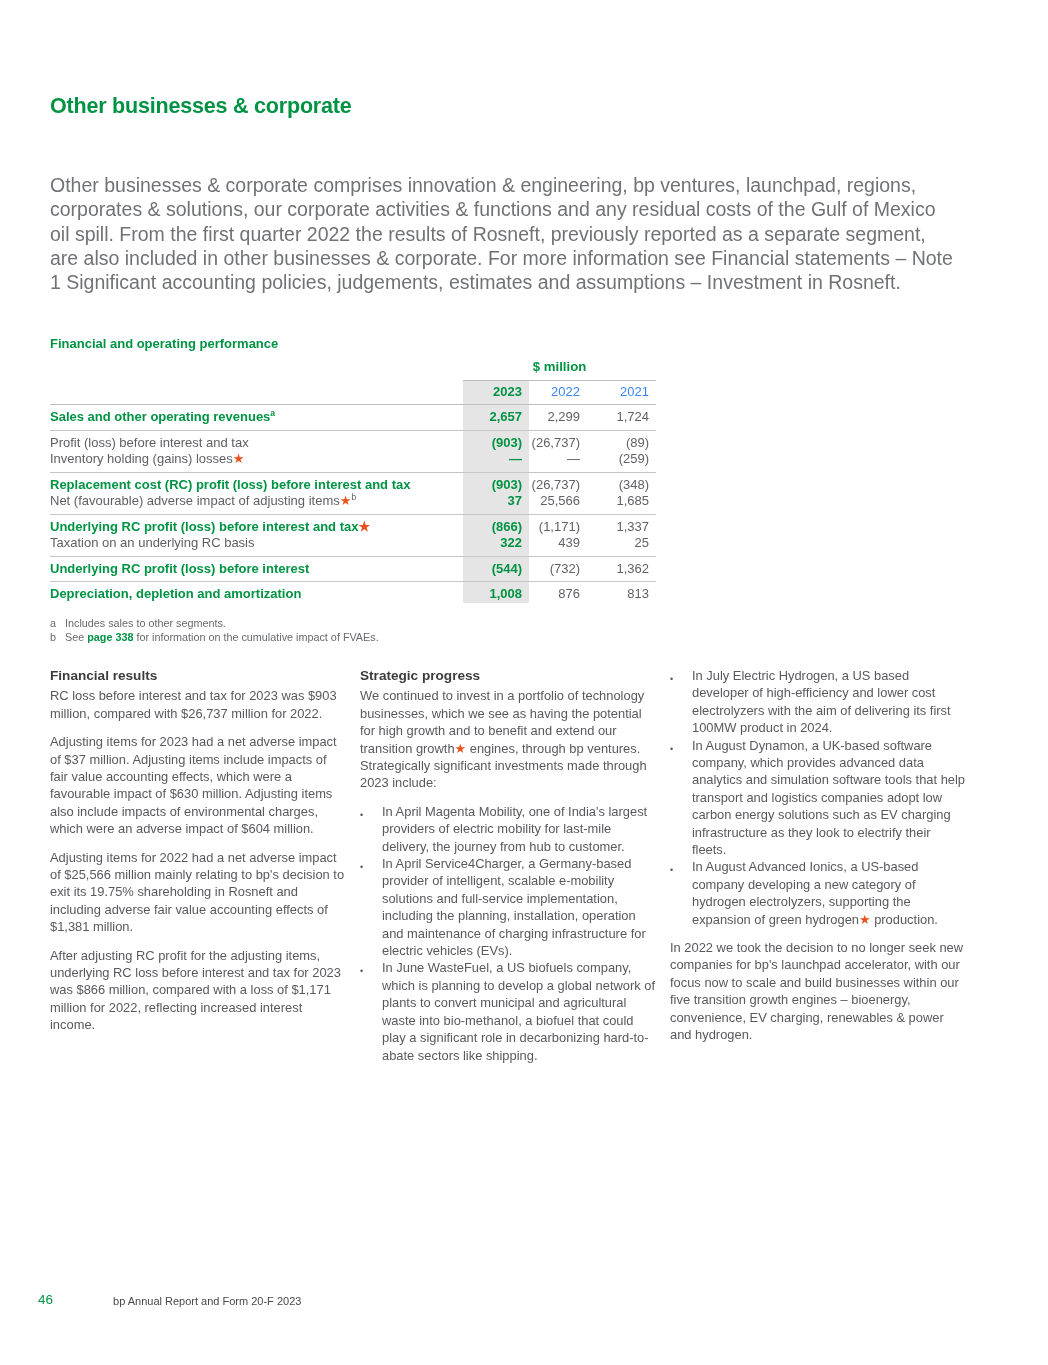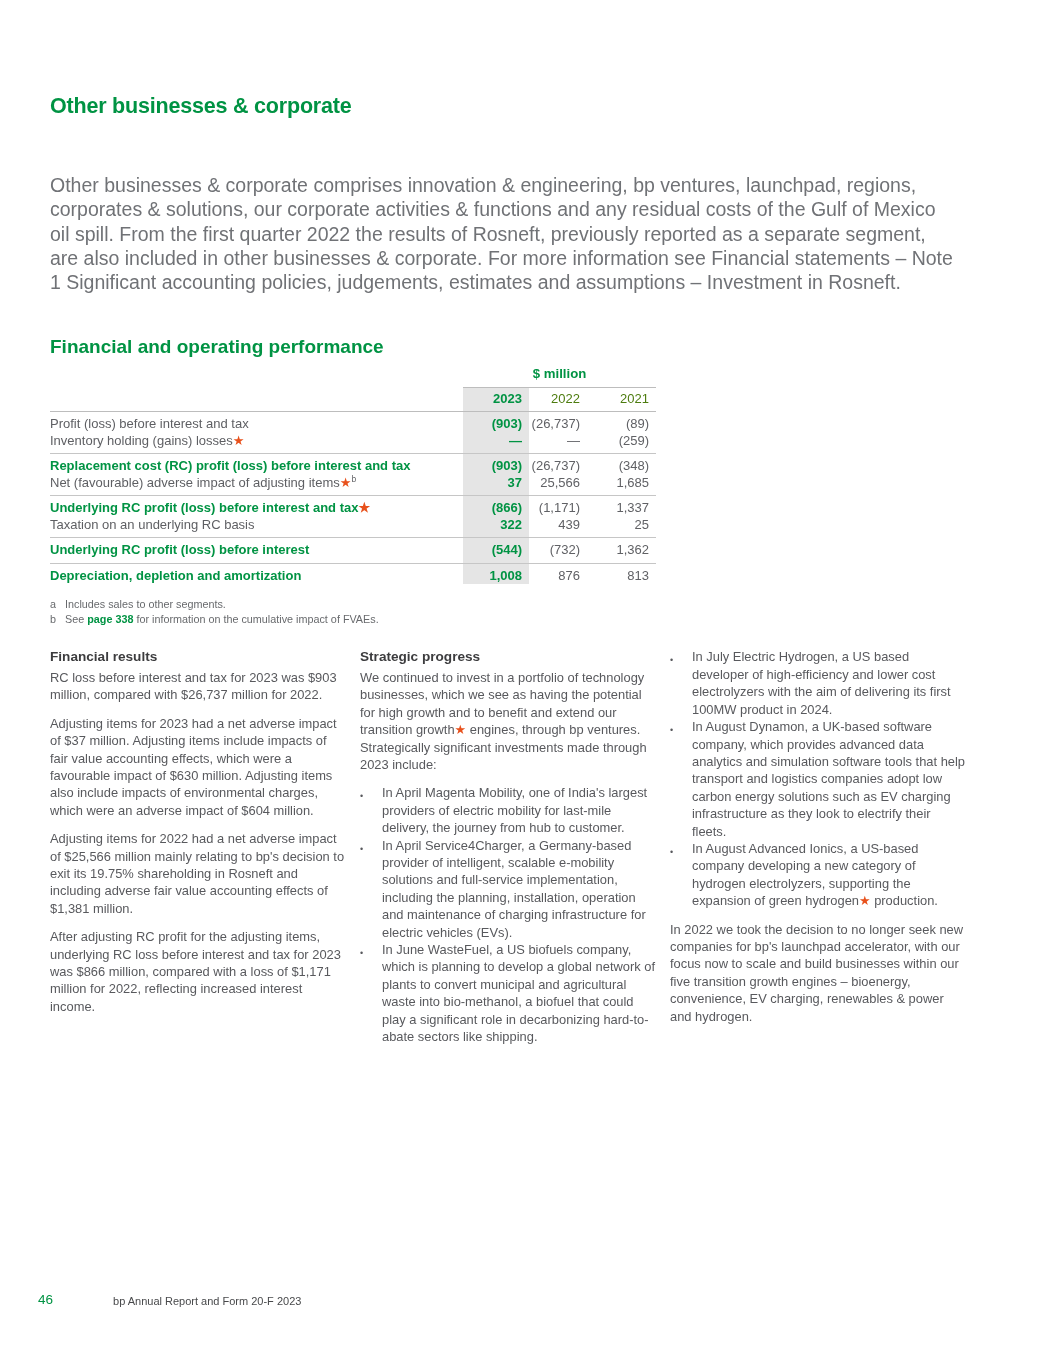--- a/index.html
+++ b/index.html
@@ -23,21 +23,21 @@
   .intro {
     margin-top:54px;
     width:906px;
     font-size:19.5px;
     line-height:24.3px;
     color:#707276;
   }
 
   .section-heading {
     margin-top:42px;
-    font-size:19px;
+    font-size:13px;
     font-weight:bold;
     color:#009343;
   }
 
   
   table.fin {
     border-collapse:collapse;
     width:606px;
     margin-top:8px;
     font-size:13px;
@@ -49,21 +49,21 @@
     color:#009343;
     font-weight:bold;
     font-size:13.2px;
     padding-bottom:4px !important;
     border-bottom:1px solid #bdbdbd;
     margin-top:36px;
   }
   tr.year-row td {
     padding:3px 7px 4px 0 !important;
     text-align:right;
-    color:#4d7c0f;
+    color:#3b82f6;
     border-bottom:1px solid #bdbdbd;
   }
   tr.year-row td.y2023 { color:#009343; font-weight:bold; }
   td.lbl { text-align:left; color:#5e5f63; padding-right:6px !important; }
   td.val { text-align:right; color:#606165; padding-right:7px !important; white-space:nowrap; }
   td.y2023 { background:#e5e5e5; }
   td.val.y2023 { color:#009343; font-weight:bold; }
   .green-bold { color:#009343 !important; font-weight:bold; }
   tr.group-start td { padding-top:4px; }
   tr.group-end td { padding-bottom:4px; border-bottom:1px solid #c6c6c6; }
@@ -132,20 +132,26 @@
         <td class="unit-cell" colspan="3">$ million</td>
       </tr>
       <tr class="year-row">
         <td></td>
         <td class="y2023">2023</td>
         <td>2022</td>
         <td>2021</td>
       </tr>
     </thead>
     <tbody>
+        <tr class="group-start group-end">
+          <td class="lbl green-bold">Sales and other operating revenues<sup>a</sup></td>
+          <td class="val y2023">2,657</td>
+          <td class="val y2022">2,299</td>
+          <td class="val y2021">1,724</td>
+        </tr>
         <tr class="group-start">
           <td class="lbl">Profit (loss) before interest and tax</td>
           <td class="val y2023">(903)</td>
           <td class="val y2022">(26,737)</td>
           <td class="val y2021">(89)</td>
         </tr>
         <tr class="group-end">
           <td class="lbl">Inventory holding (gains) losses<span class="star">★</span></td>
           <td class="val y2023">—</td>
           <td class="val y2022">—</td>

